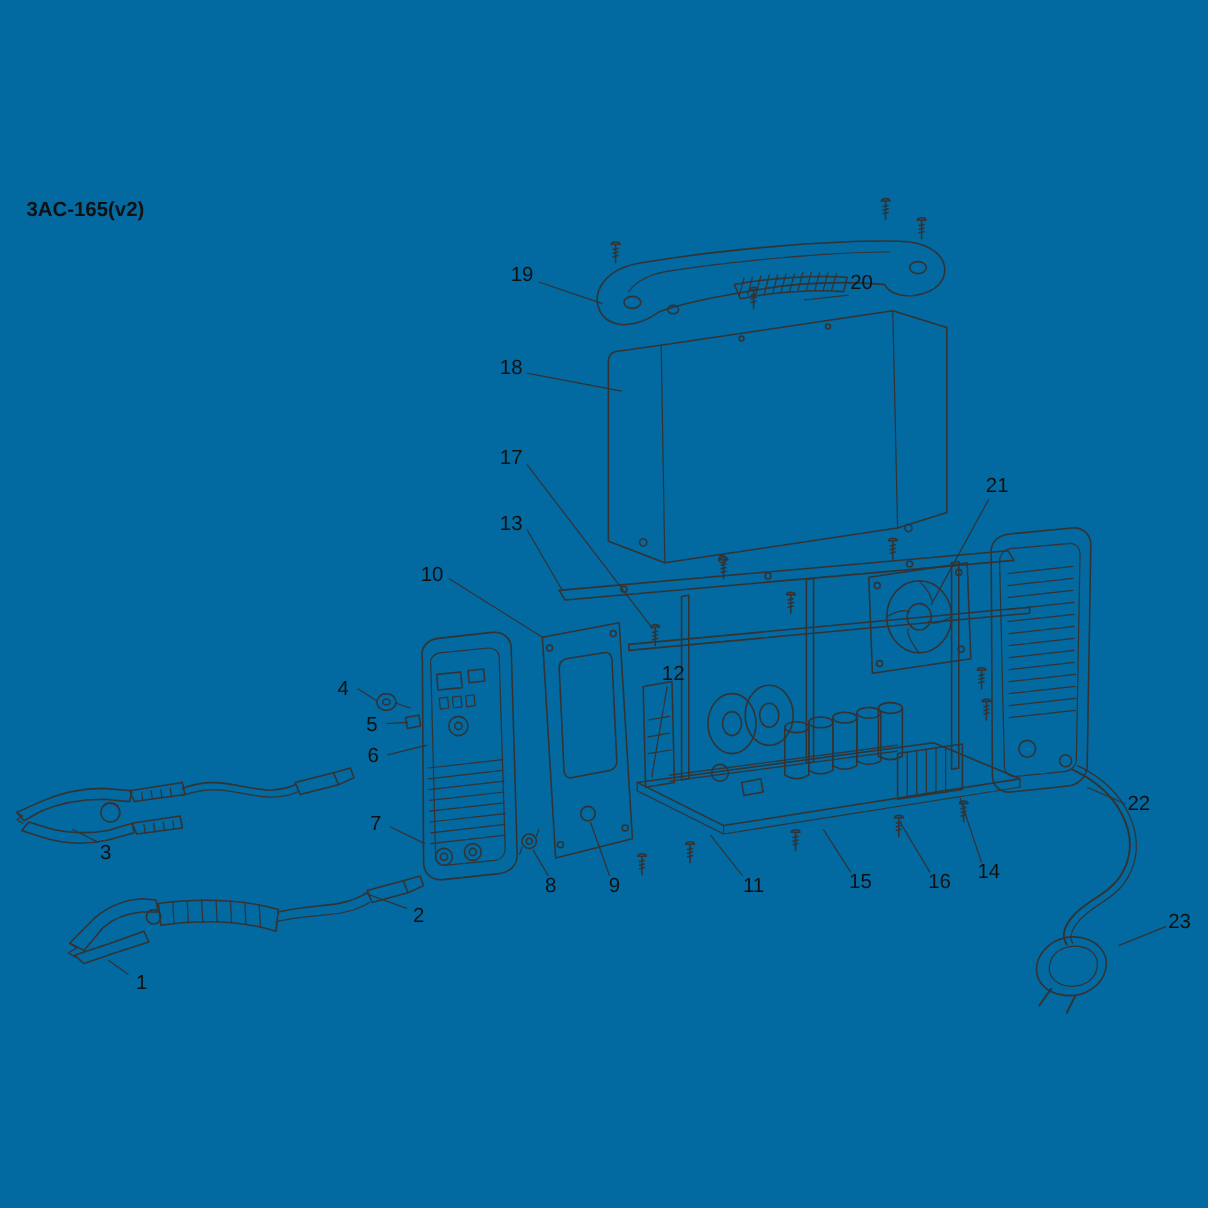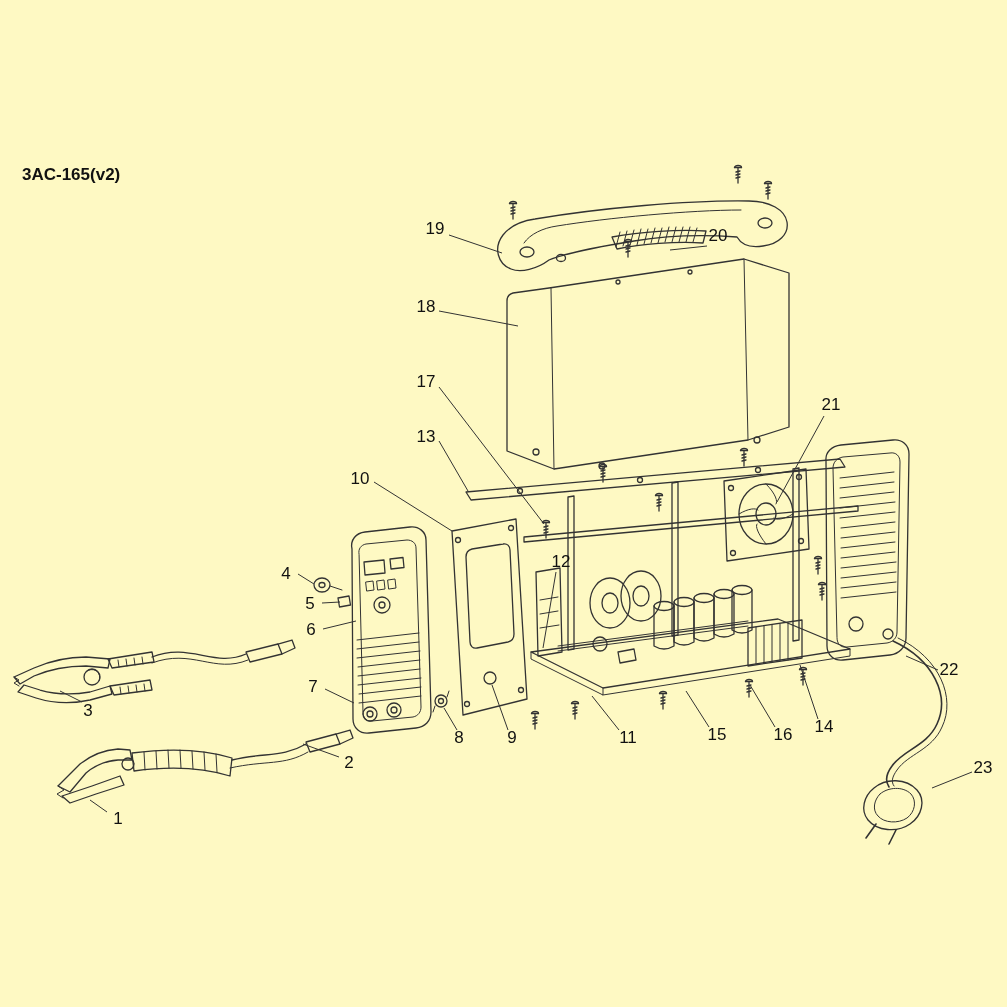--- a/index.html
+++ b/index.html
@@ -1,16 +1,16 @@
 <!DOCTYPE html>
 <html><head>
 <meta charset="utf-8">
 <style>
   html,body{margin:0;padding:0;background:#fff;}
-  .page{position:relative;width:1007px;height:1007px;background:#fef9c3;overflow:hidden;}
+  .page{position:relative;width:1007px;height:1007px;background:#0369a1;overflow:hidden;}
   svg{display:block;}
   .art{stroke:#333;fill:none;stroke-width:1.3;stroke-linecap:round;stroke-linejoin:round;}
   .thin{stroke-width:1;}
   .cord{stroke-width:1.6;}
   .leader{stroke:#333;stroke-width:1;fill:none;}
   .part-num{font-family:"Liberation Sans",sans-serif;font-size:17px;fill:#111;stroke:none;text-anchor:middle;}
   .title{font-family:"Liberation Sans",sans-serif;font-size:17px;font-weight:600;fill:#111;stroke:none;text-anchor:start;}
 </style>
 </head>
 <body>

